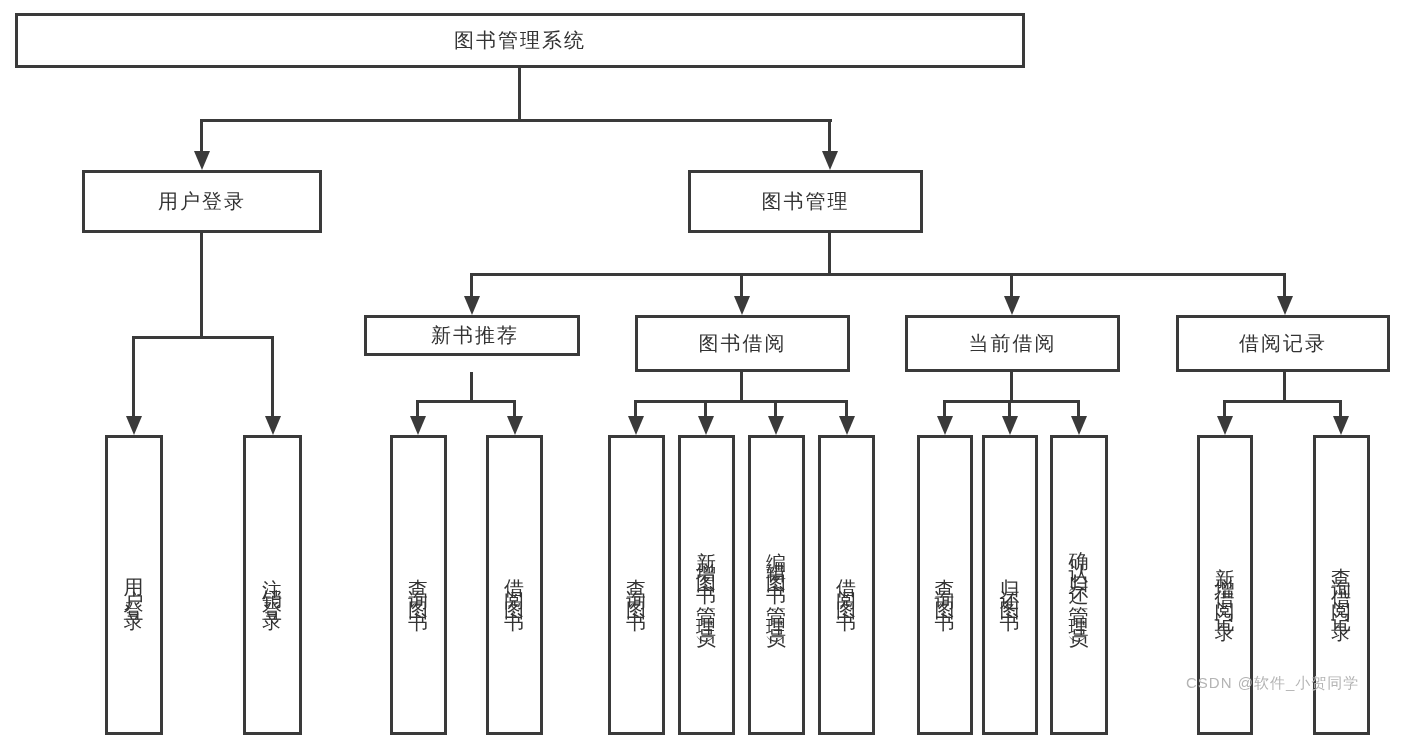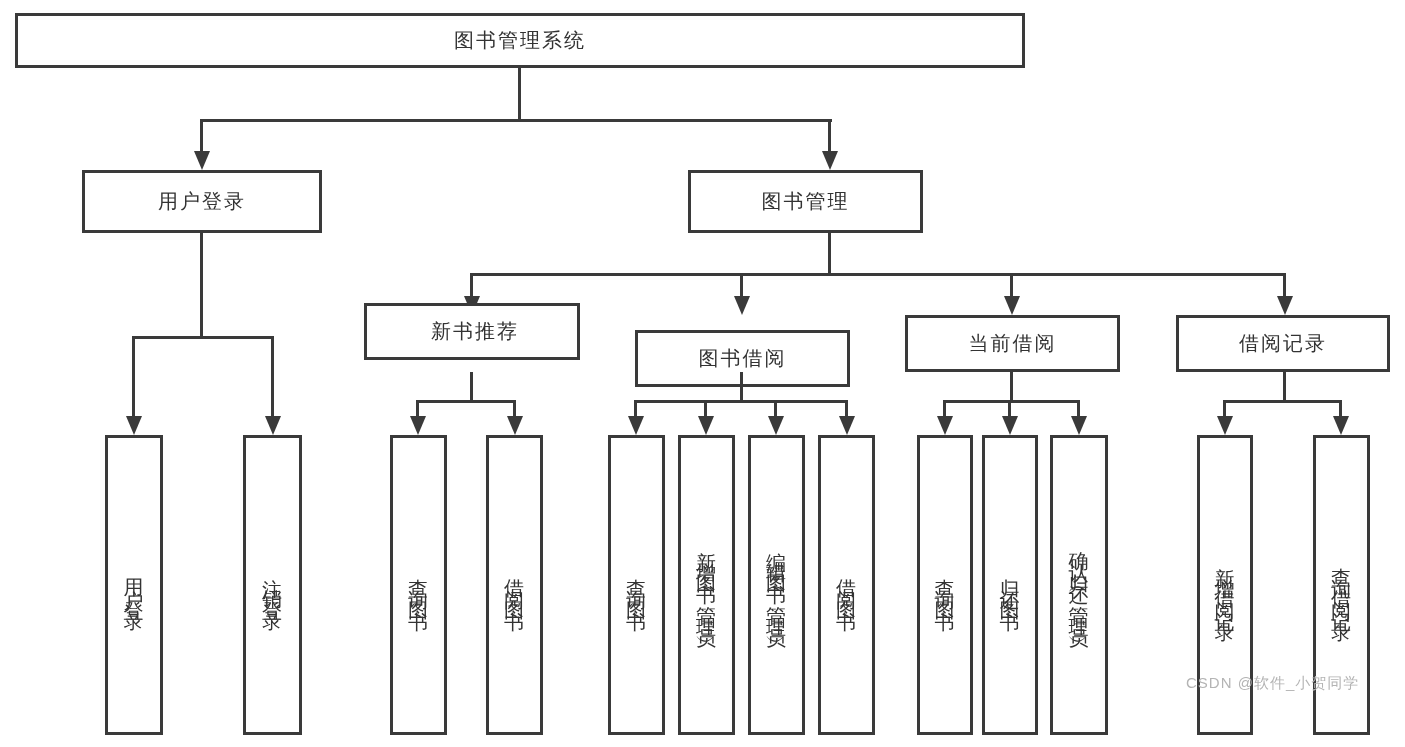--- a/index.html
+++ b/index.html
@@ -62,22 +62,22 @@
   <div class="line" style="left:470px;top:273px;width:816px;height:3px;"></div>
   <div class="line" style="left:470px;top:273px;width:3px;height:24px;"></div>
   <div class="arrow" style="left:464px;top:296px;"></div>
   <div class="line" style="left:740px;top:273px;width:3px;height:24px;"></div>
   <div class="arrow" style="left:734px;top:296px;"></div>
   <div class="line" style="left:1010px;top:273px;width:3px;height:24px;"></div>
   <div class="arrow" style="left:1004px;top:296px;"></div>
   <div class="line" style="left:1283px;top:273px;width:3px;height:24px;"></div>
   <div class="arrow" style="left:1277px;top:296px;"></div>
 
-  <div class="node" style="left:364px;top:303px;width:216px;height:57px;padding-left:6px;">新书推荐</div>
-  <div class="node" style="left:635px;top:315px;width:215px;height:57px;margin-top:15px;">图书借阅</div>
+  <div class="node" style="left:364px;top:315px;width:216px;height:41px;padding-left:6px;">新书推荐</div>
+  <div class="node" style="left:635px;top:315px;width:215px;height:57px;">图书借阅</div>
   <div class="node" style="left:1176px;top:315px;width:214px;height:57px;">借阅记录</div>
   <div class="node" style="left:905px;top:315px;width:215px;height:57px;">当前借阅</div>
 
   <div class="line" style="left:470px;top:372px;width:3px;height:31px;"></div>
   <div class="line" style="left:740px;top:372px;width:3px;height:31px;"></div>
   <div class="line" style="left:1010px;top:372px;width:3px;height:31px;"></div>
   <div class="line" style="left:1283px;top:372px;width:3px;height:31px;"></div>
 
   <div class="line" style="left:416px;top:400px;width:100px;height:3px;"></div>
   <div class="line" style="left:634px;top:400px;width:214px;height:3px;"></div>

